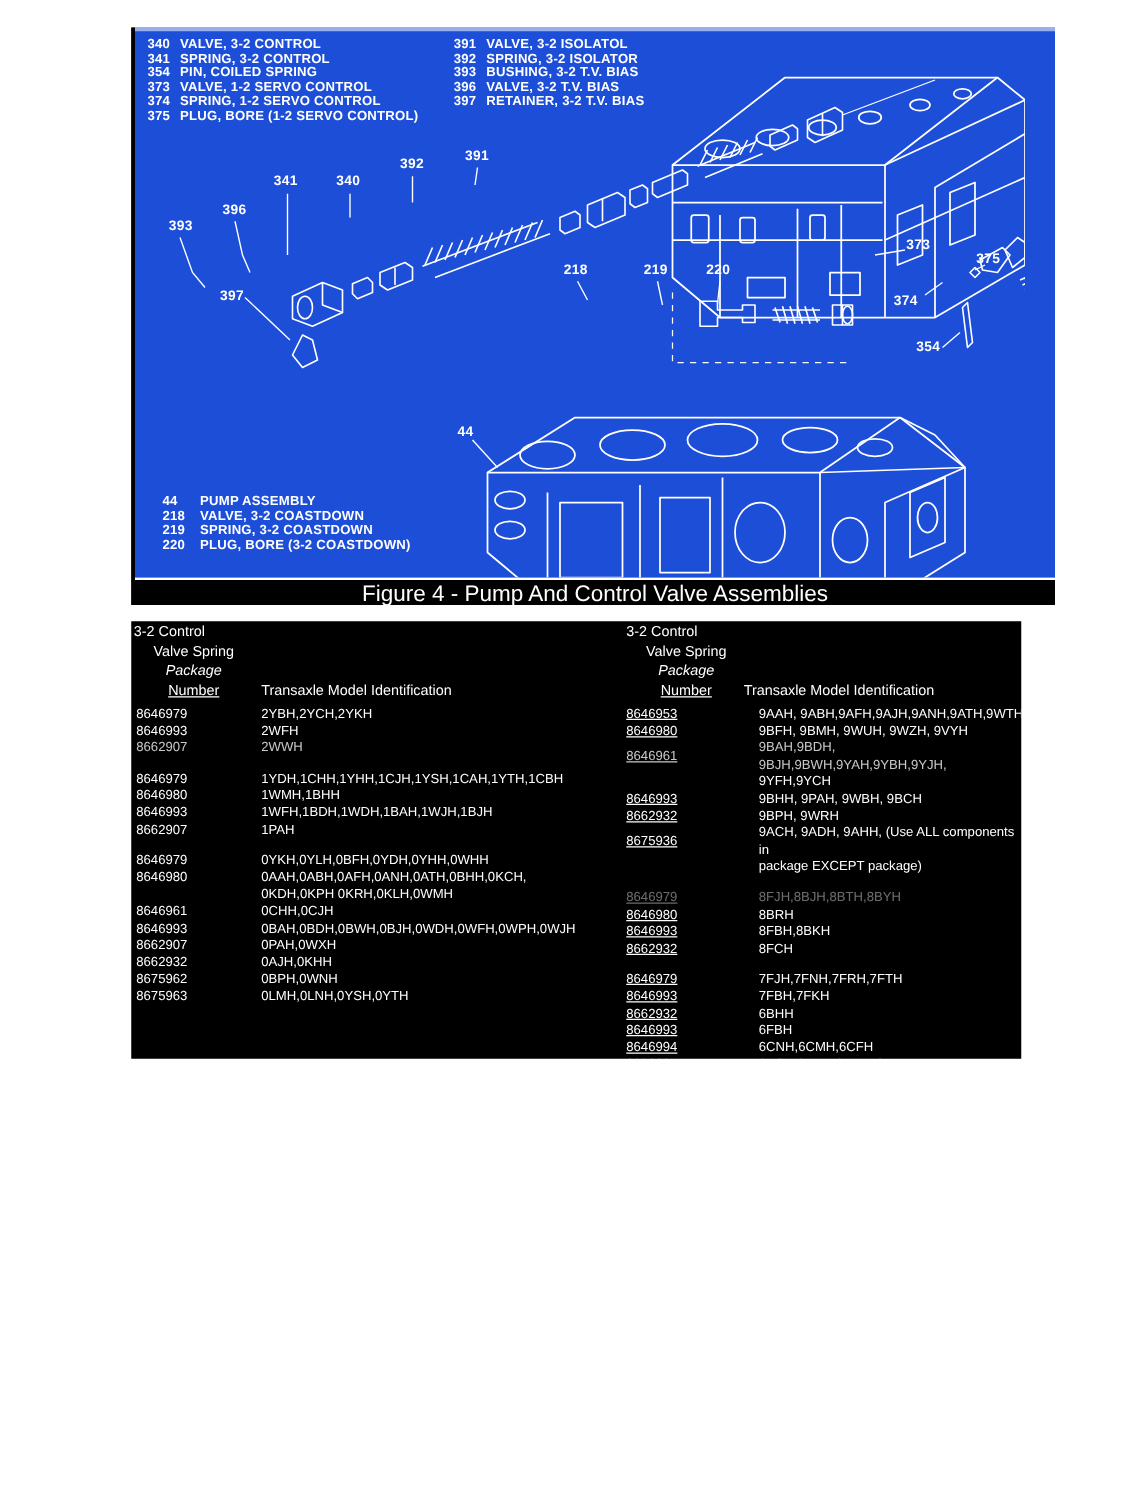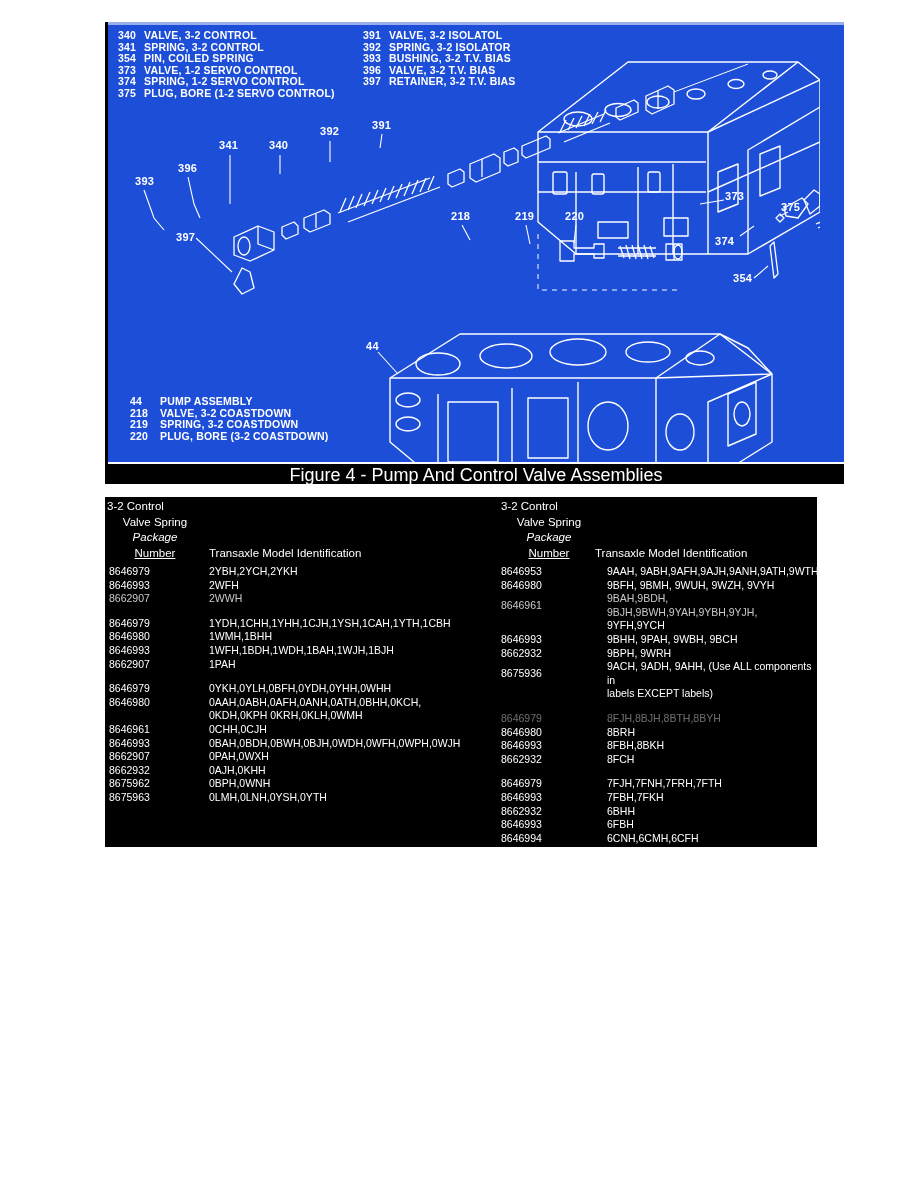--- a/index.html
+++ b/index.html
@@ -140,21 +140,21 @@
   #tbl-col-right .tbl-head .model-head { left: 110px; }
 
   .tbl-body { position: relative; font-size: 10.5px; line-height: 13.6px; }
   .grp { margin-bottom: 11px; }
   .trow { display: flex; align-items: center; }
   .trow .pkg {
     flex: 0 0 100px;
     padding-left: 4px;
     white-space: nowrap;
   }
-  #tbl-col-right .trow .pkg { flex: 0 0 106px; padding-left: 16px; }
+  #tbl-col-right .trow .pkg { flex: 0 0 106px; padding-left: 16px; text-decoration: underline; }
   .trow .models {
     flex: 1 1 auto;
     white-space: normal;
   }
   .trow.cont .pkg { visibility: hidden; }
   .faded { opacity: .42; }
   .dim   { opacity: .78; }
 </style>
 </head>
 <body>
@@ -525,21 +525,21 @@
         <div class="trow">
           <span class="pkg">8662932</span>
           <span class="models">9BPH, 9WRH</span>
         </div>
         <div class="trow">
           <span class="pkg">8675936</span>
           <span class="models">9ACH, 9ADH, 9AHH, (Use ALL components in</span>
         </div>
         <div class="trow cont">
           <span class="pkg">&nbsp;</span>
-          <span class="models">labels EXCEPT labels)</span>
+          <span class="models">package EXCEPT package)</span>
         </div>
       </div>
 
       <div class="grp">
         <div class="trow faded">
           <span class="pkg">8646979</span>
           <span class="models">8FJH,8BJH,8BTH,8BYH</span>
         </div>
         <div class="trow">
           <span class="pkg">8646980</span>

